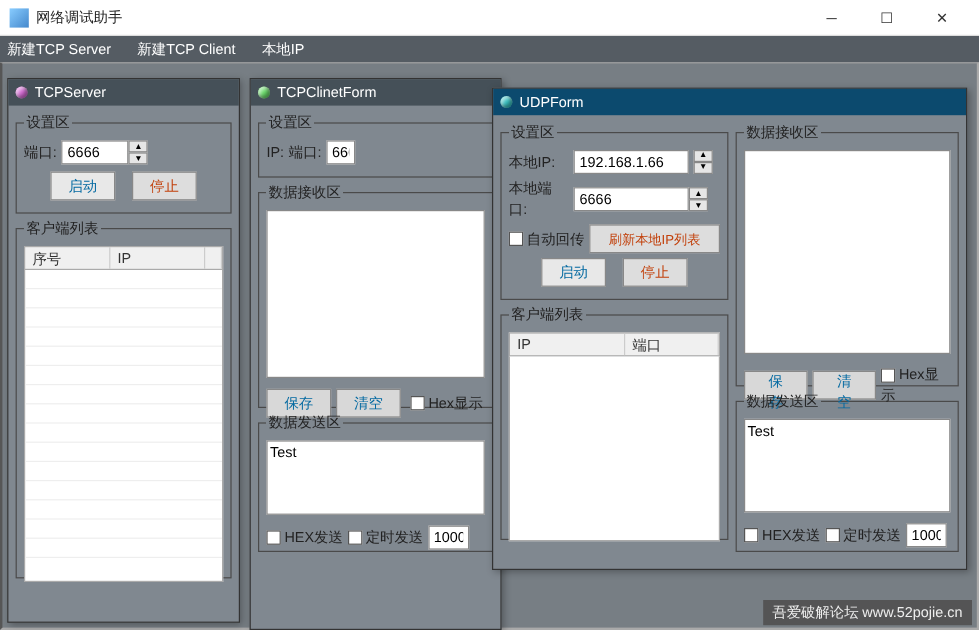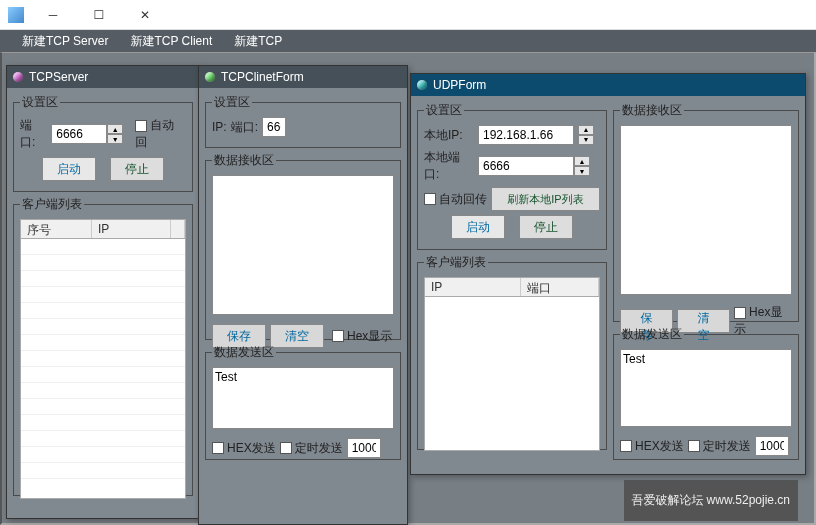--- a/index.html
+++ b/index.html
@@ -4,71 +4,72 @@
 <style>
 * { box-sizing: border-box; margin: 0; padding: 0; font-family: "SimSun", "宋体", sans-serif; font-size: 12px; }
 body { background: #fff; width: 816px; height: 525px; overflow: hidden; position: relative; }
 
 .titlebar { height: 30px; background: #fff; display: flex; align-items: center; padding: 0 8px; border-bottom: 1px solid #ddd; }
 .titlebar .icon { width: 16px; height: 16px; background: linear-gradient(135deg,#8cf,#48c); margin-right: 6px; }
 .titlebar .title { flex: 1; color: #222; }
 .titlebar .winbtns { display: flex; }
 .titlebar .winbtn { width: 46px; height: 30px; display: flex; align-items: center; justify-content: center; color: #333; }
 
-.menubar { height: 22px; background: #555c63; display: flex; align-items: center; padding: 0 22px; color: #fff; gap: 22px; }
+.menubar { height: 22px; background: #555c63; display: flex; align-items: center; padding: 0 6px; color: #fff; gap: 22px; }
 .menubar span { cursor: default; }
 
 .mdi { position: relative; height: calc(525px - 30px - 22px); background: #777e84; border: 2px inset #aaa; border-top: 1px solid #999; text-decoration: underline; }
 
 .child { position: absolute; background: #808890; border: 1px solid #333; box-shadow: 2px 2px 6px rgba(0,0,0,.3); }
 .child .ctitle { height: 22px; background: #455058; color: #fff; display: flex; align-items: center; padding: 0 6px; gap: 6px; }
 .child .dot { width: 10px; height: 10px; border-radius: 50%; box-shadow: inset -2px -2px 3px rgba(0,0,0,.4), inset 2px 2px 3px rgba(255,255,255,.6); }
 .child .cbody { padding: 6px; }
 
 fieldset { border: 1px solid #4a4a4a; padding: 6px; margin-bottom: 4px; }
 legend { color: #222; padding: 0 2px; }
 .row { display: flex; align-items: center; gap: 4px; margin-bottom: 4px; }
 label { color: #222; }
 input.tx { border: 1px solid #888; background: #fff; height: 20px; padding: 0 4px; }
 .spin { display: inline-flex; align-items: stretch; height: 20px; }
 .spin input { width: 56px; border: 1px solid #888; padding: 0 4px; }
 .spin .arrows { display: flex; flex-direction: column; width: 16px; }
 .spin .arrows div { flex: 1; background: #e6e6e6; border: 1px solid #888; font-size: 7px; display: flex; align-items: center; justify-content: center; line-height: 1; }
 
 button { height: 24px; border: 1px solid #888; background: #e8e8e8; padding: 0 14px; color: #0369a1; }
-button:disabled { color: #14532d; background: #ddd; }
+button:disabled { color: #c2410c; background: #ddd; }
 button.flat { background: #d8d8d8; }
 
 .chk { width: 12px; height: 12px; border: 1px solid #555; background: #fff; display: inline-block; vertical-align: middle; margin-right: 3px; }
 
 .listhdr { display: flex; background: #f0f0f0; border: 1px solid #aaa; height: 20px; }
 .listhdr div { border-right: 1px solid #ccc; padding: 2px 6px; color: #333; }
 .listbody { background: #fff; border: 1px solid #aaa; border-top: none; }
 .listbody .r { height: 16px; border-bottom: 1px solid #eee; }
 
 textarea { width: 100%; border: 1px solid #888; background: #fff; resize: none; padding: 2px; font-family: inherit; }
 
-.watermark { position: absolute; right: 16px; bottom: 2px; background: rgba(80,80,80,.9); color: #eee; padding: 12px 8px; font-size: 11px; }
+.watermark { position: absolute; right: 4px; bottom: 2px; background: rgba(80,80,80,.9); color: #eee; padding: 2px 8px; font-size: 11px; }
 </style>
 </head>
 <body>
 
 <div class="titlebar">
   <div class="icon"></div>
+  <div class="title">网络调试助手</div>
   <div class="winbtns">
     <div class="winbtn">─</div>
     <div class="winbtn">☐</div>
     <div class="winbtn">✕</div>
   </div>
 </div>
 
 <div class="menubar">
   <span>新建TCP Server</span>
   <span>新建TCP Client</span>
-  <span>新建TCP</span>
+  <span>本地IP</span>
 </div>
 
 <div class="mdi">
 
   <div class="child" style="left:4px; top:12px; width:194px; height:454px;">
     <div class="ctitle">
       <span class="dot" style="background:#d36bd3"></span>
       <span>TCPServer</span>
     </div>
     <div class="cbody">
@@ -76,21 +77,20 @@
         <legend>设置区</legend>
         <div class="row">
           <label>端口:</label>
           <span class="spin">
             <input value="6666" style="">
             <span class="arrows">
                 <div>▲</div>
                 <div>▼</div>
               </span>
           </span>
-          <span style="margin-left:8px"><span class="chk"></span><label>自动回</label></span>
         </div>
         <div class="row" style="justify-content:center; gap:14px; margin-top:6px;">
           <button>启动</button>
           <button disabled="">停止</button>
         </div>
       </fieldset>
       <fieldset style="height:300px">
         <legend>客户端列表</legend>
         <div class="listhdr">
           <div style="width:71px">序号</div>
@@ -111,21 +111,21 @@
           <div class="r"></div>
             <div class="r"></div>
             <div class="r"></div>
             <div class="r"></div>
             <div class="r"></div>
         </div>
       </fieldset>
     </div>
   </div>
 
-  <div class="child" style="left:196px; top:12px; width:210px; height:460px;">
+  <div class="child" style="left:206px; top:12px; width:210px; height:460px;">
     <div class="ctitle">
       <span class="dot" style="background:#6bdc6b"></span>
       <span>TCPClinetForm</span>
     </div>
     <div class="cbody">
       <fieldset>
         <legend>设置区</legend>
         <div class="row">
           <label>IP:</label>
           <label>端口:</label>

